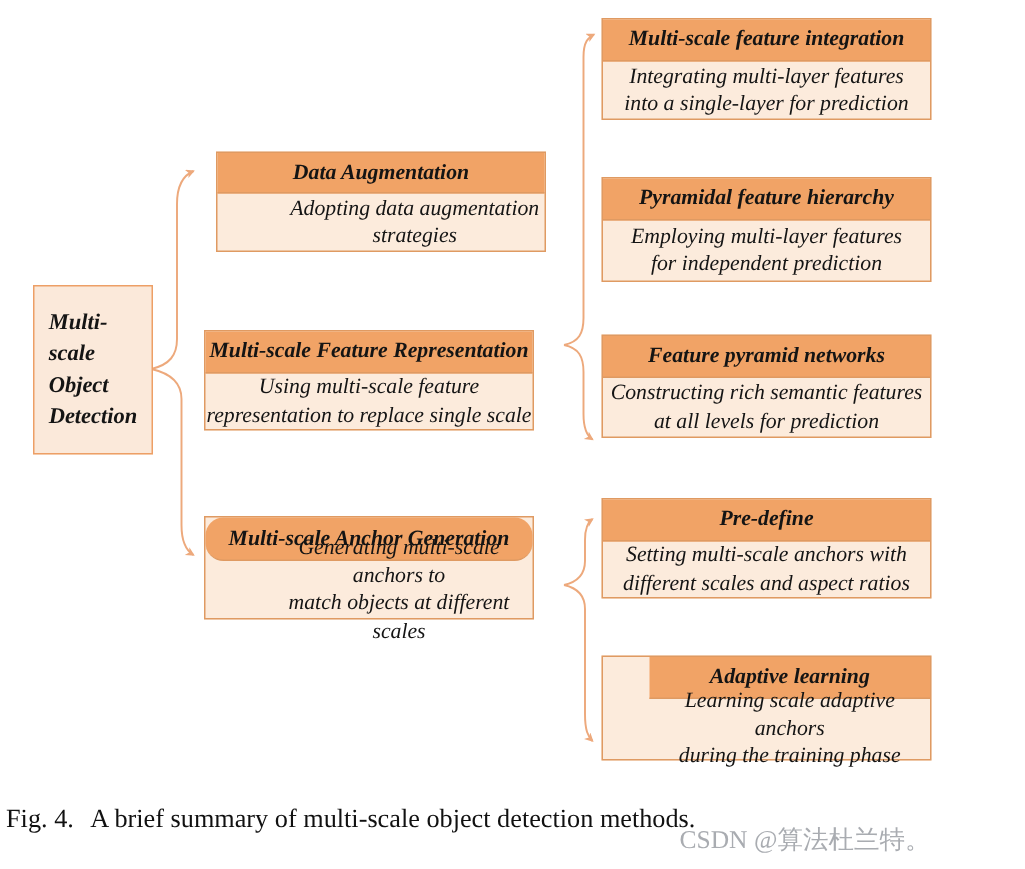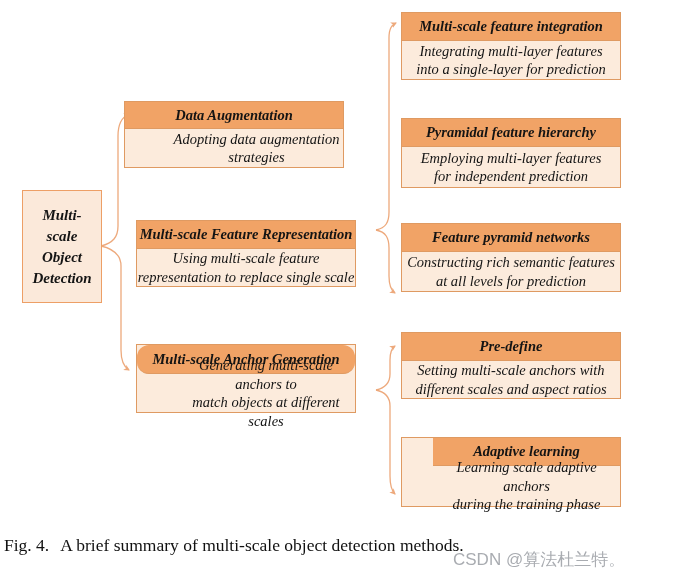--- a/index.html
+++ b/index.html
@@ -16,60 +16,60 @@
   #stage{position:relative;width:683px;height:579px;background:#ffffff;overflow:hidden;}
 
   
   #connectors{position:absolute;left:0;top:0;width:683px;height:579px;pointer-events:none;}
   #connectors path.link{fill:none;stroke:var(--line);stroke-width:1.3;}
 
   
   .root-node{
     position:absolute;left:22px;top:190px;width:80px;height:113px;
     background:var(--root-bg);border:1.5px solid #ED9F66;box-sizing:border-box;
-    display:flex;align-items:center;justify-content:center;text-align:center;
+    display:flex;align-items:center;justify-content:center;text-align:left;
     font-weight:bold;font-style:italic;font-size:15px;line-height:21px;
     color:var(--ink);white-space:pre-line;
   }
 
   
   .node{position:absolute;width:220px;box-sizing:border-box;border:1px solid var(--border);background:var(--body-bg);}
   .node .hd{
     background:var(--header-bg);border-bottom:1px solid var(--border);box-sizing:border-box;
     display:flex;align-items:center;justify-content:center;
     font-weight:bold;font-style:italic;font-size:14.5px;color:var(--ink);
     white-space:nowrap;overflow:visible;
   }
   .node .bd{
     display:flex;align-items:center;justify-content:center;text-align:center;
     font-style:italic;font-size:14.5px;line-height:18.5px;color:var(--ink);
     white-space:pre-line;box-sizing:border-box;
   }
 
   
-  #node-data-aug        {left:124px;top:101px;font-family:Liberation Serif, serif;} #node-data-aug .hd{height:27px;} #node-data-aug .bd{height:38px;margin-left:45px;}
+  #node-data-aug        {left:144px;top:101px;font-family:Liberation Serif, serif;} #node-data-aug .hd{height:27px;} #node-data-aug .bd{height:38px;margin-left:45px;}
   #node-feat-rep        {left:136px;top:220px;} #node-feat-rep .hd{height:28px;} #node-feat-rep .bd{height:37px;}
   #node-anchor-gen      {left:136px;top:344px;} #node-anchor-gen .hd{height:29px;border-radius:12px;} #node-anchor-gen .bd{height:38px;padding-left:40px;}
 
   
   #node-feat-integration{left:401px;top:12px;}  #node-feat-integration .hd{height:28px;} #node-feat-integration .bd{height:38px;border-radius:18px;}
   #node-pyramidal       {left:401px;top:118px;} #node-pyramidal .hd{height:28px;} #node-pyramidal .bd{height:40px;}
   #node-fpn             {left:401px;top:223px;} #node-fpn .hd{height:28px;} #node-fpn .bd{height:39px;}
   #node-predefine       {left:401px;top:332px;} #node-predefine .hd{height:28px;} #node-predefine .bd{height:37px;font-style:italic;}
   #node-adaptive        {left:401px;top:437px;padding-left:31px;} #node-adaptive .hd{height:28px;} #node-adaptive .bd{height:40px;}
 
   .caption{
     position:absolute;left:4px;top:535px;width:660px;
     font-size:17.5px;color:#111;white-space:nowrap;
   }
   .caption .fig-label{margin-right:11px;}
 
   .watermark{
     position:absolute;left:453px;top:548px;
-    font-family:Liberation Sans, sans-serif;
+    font-family:Liberation Serif, serif;
     font-size:17px;color:var(--watermark);white-space:nowrap;
   }
 </style>
 </head>
 <body>
 
 <div id="stage">
 
   <svg id="connectors" viewBox="0 0 683 579" xmlns="http://www.w3.org/2000/svg">
     <defs>

